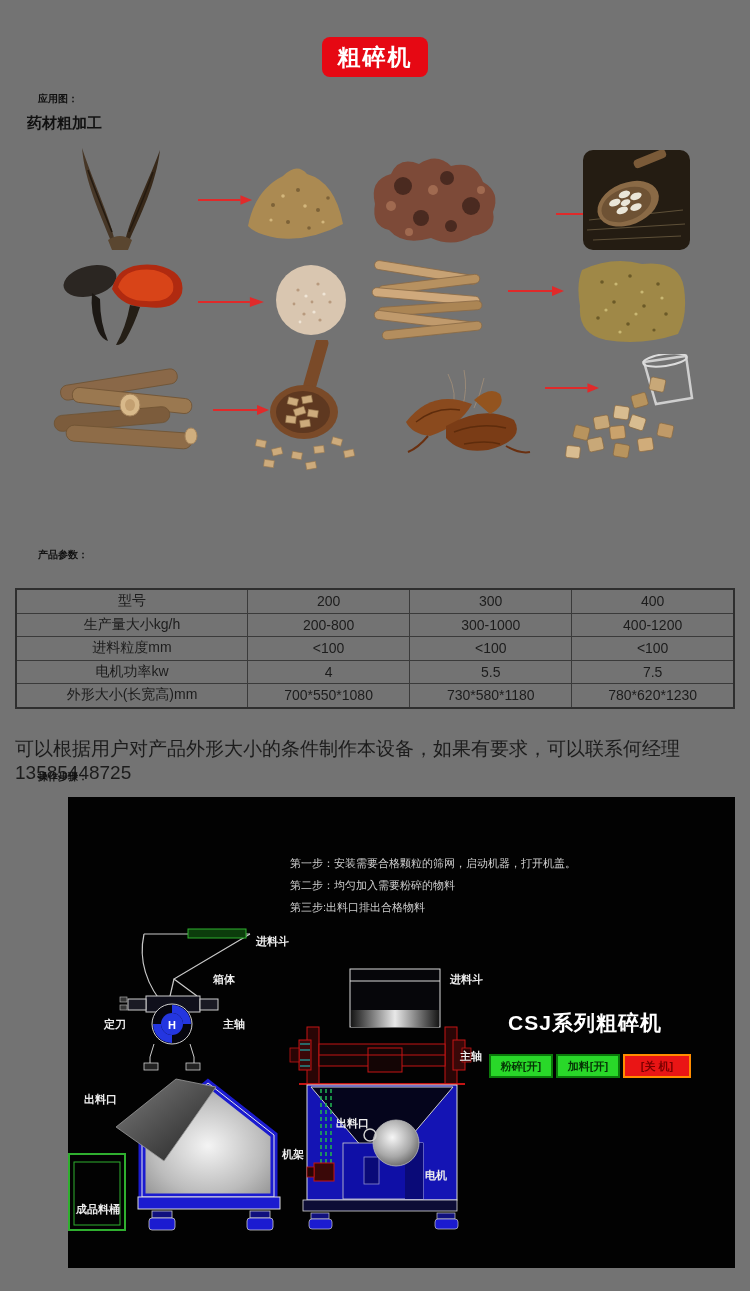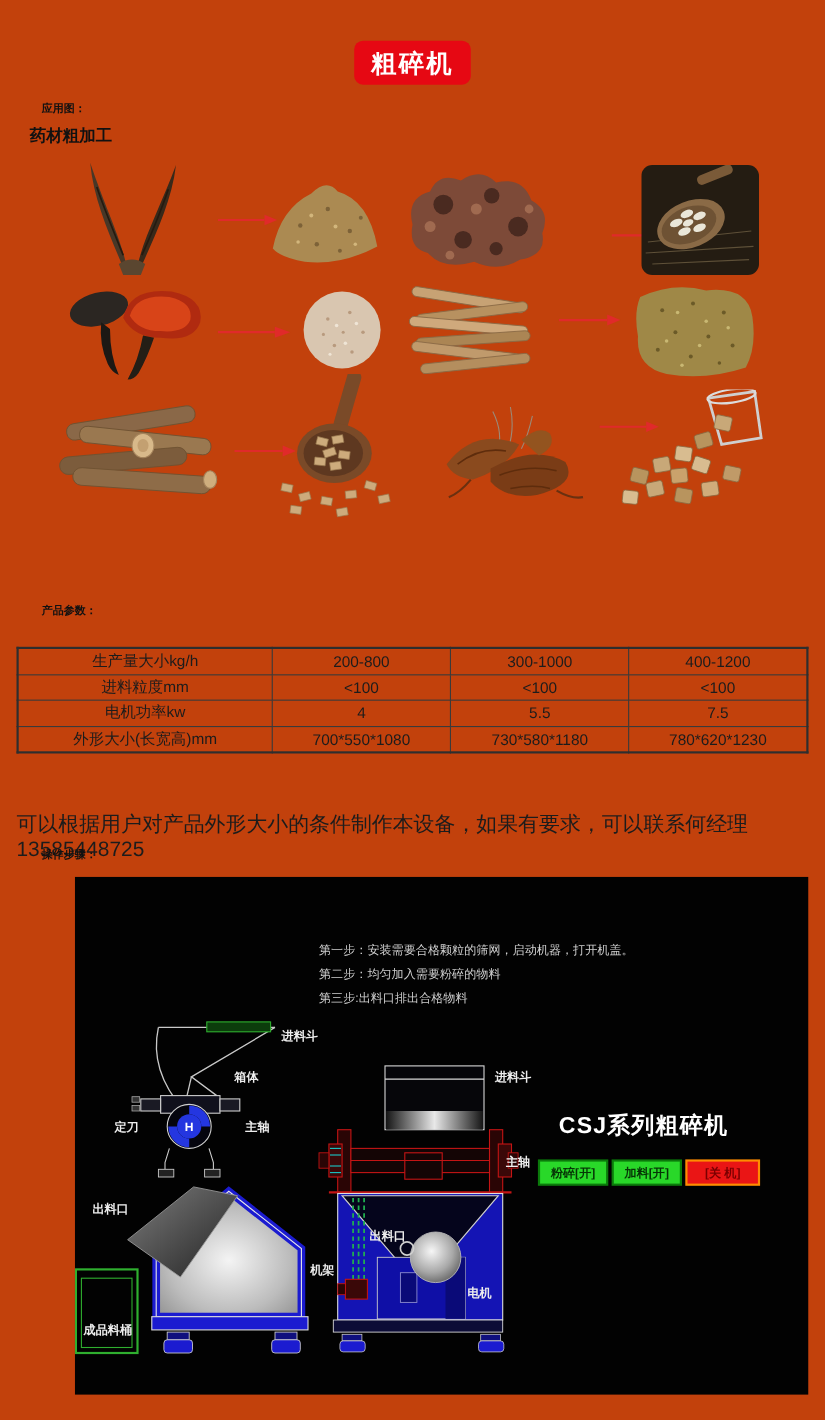--- a/index.html
+++ b/index.html
@@ -1,17 +1,17 @@
 <!DOCTYPE html>
 <html><head>
 <meta charset="utf-8">
 <style>
   html,body{margin:0;padding:0;background:#fff;}
   body{font-family:"Liberation Sans","DejaVu Sans",sans-serif;color:#222;}
-  .page{position:relative;width:750px;height:1291px;background:#c2410c;overflow:hidden;}
+  .page{position:relative;width:750px;height:1291px;background:#737373;overflow:hidden;}
   .banner{position:absolute;left:322px;top:37px;width:106px;height:40px;background:#e60813;
           border-radius:8px;display:flex;align-items:center;justify-content:center;}
   .banner span{color:#fff;font-size:23px;font-weight:bold;letter-spacing:2px;}
   .h-app{position:absolute;left:38px;top:92px;font-size:10px;font-weight:bold;color:#111;}
   .h-sub{position:absolute;left:27px;top:114px;font-size:15px;font-weight:bold;color:#111;}
   .flow{position:absolute;left:0;top:132px;width:750px;height:348px;}
   .flow .item{position:absolute;}
   .flow svg{display:block;width:100%;height:100%;}
   .arrow svg line{stroke:#e02a2a;stroke-width:2;}
   .arrow svg polygon{fill:#e02a2a;}
@@ -292,20 +292,26 @@
           <rect x="8" y="92" width="14" height="12" rx="2" fill="#d8bc90" transform="rotate(6 15 98)"></rect>
         </g>
       </svg>
     </div>
   </div>
 
   <div class="h-params">产品参数：</div>
 
   <table class="params">
     <tbody>
+        <tr>
+      <td class="c0">型号</td>
+      <td>200</td>
+      <td>300</td>
+      <td>400</td>
+    </tr>
     <tr>
       <td class="c0">生产量大小kg/h</td>
       <td>200-800</td>
       <td>300-1000</td>
       <td>400-1200</td>
     </tr>
     <tr>
       <td class="c0">进料粒度mm</td>
       <td>&lt;100</td>
       <td>&lt;100</td>

